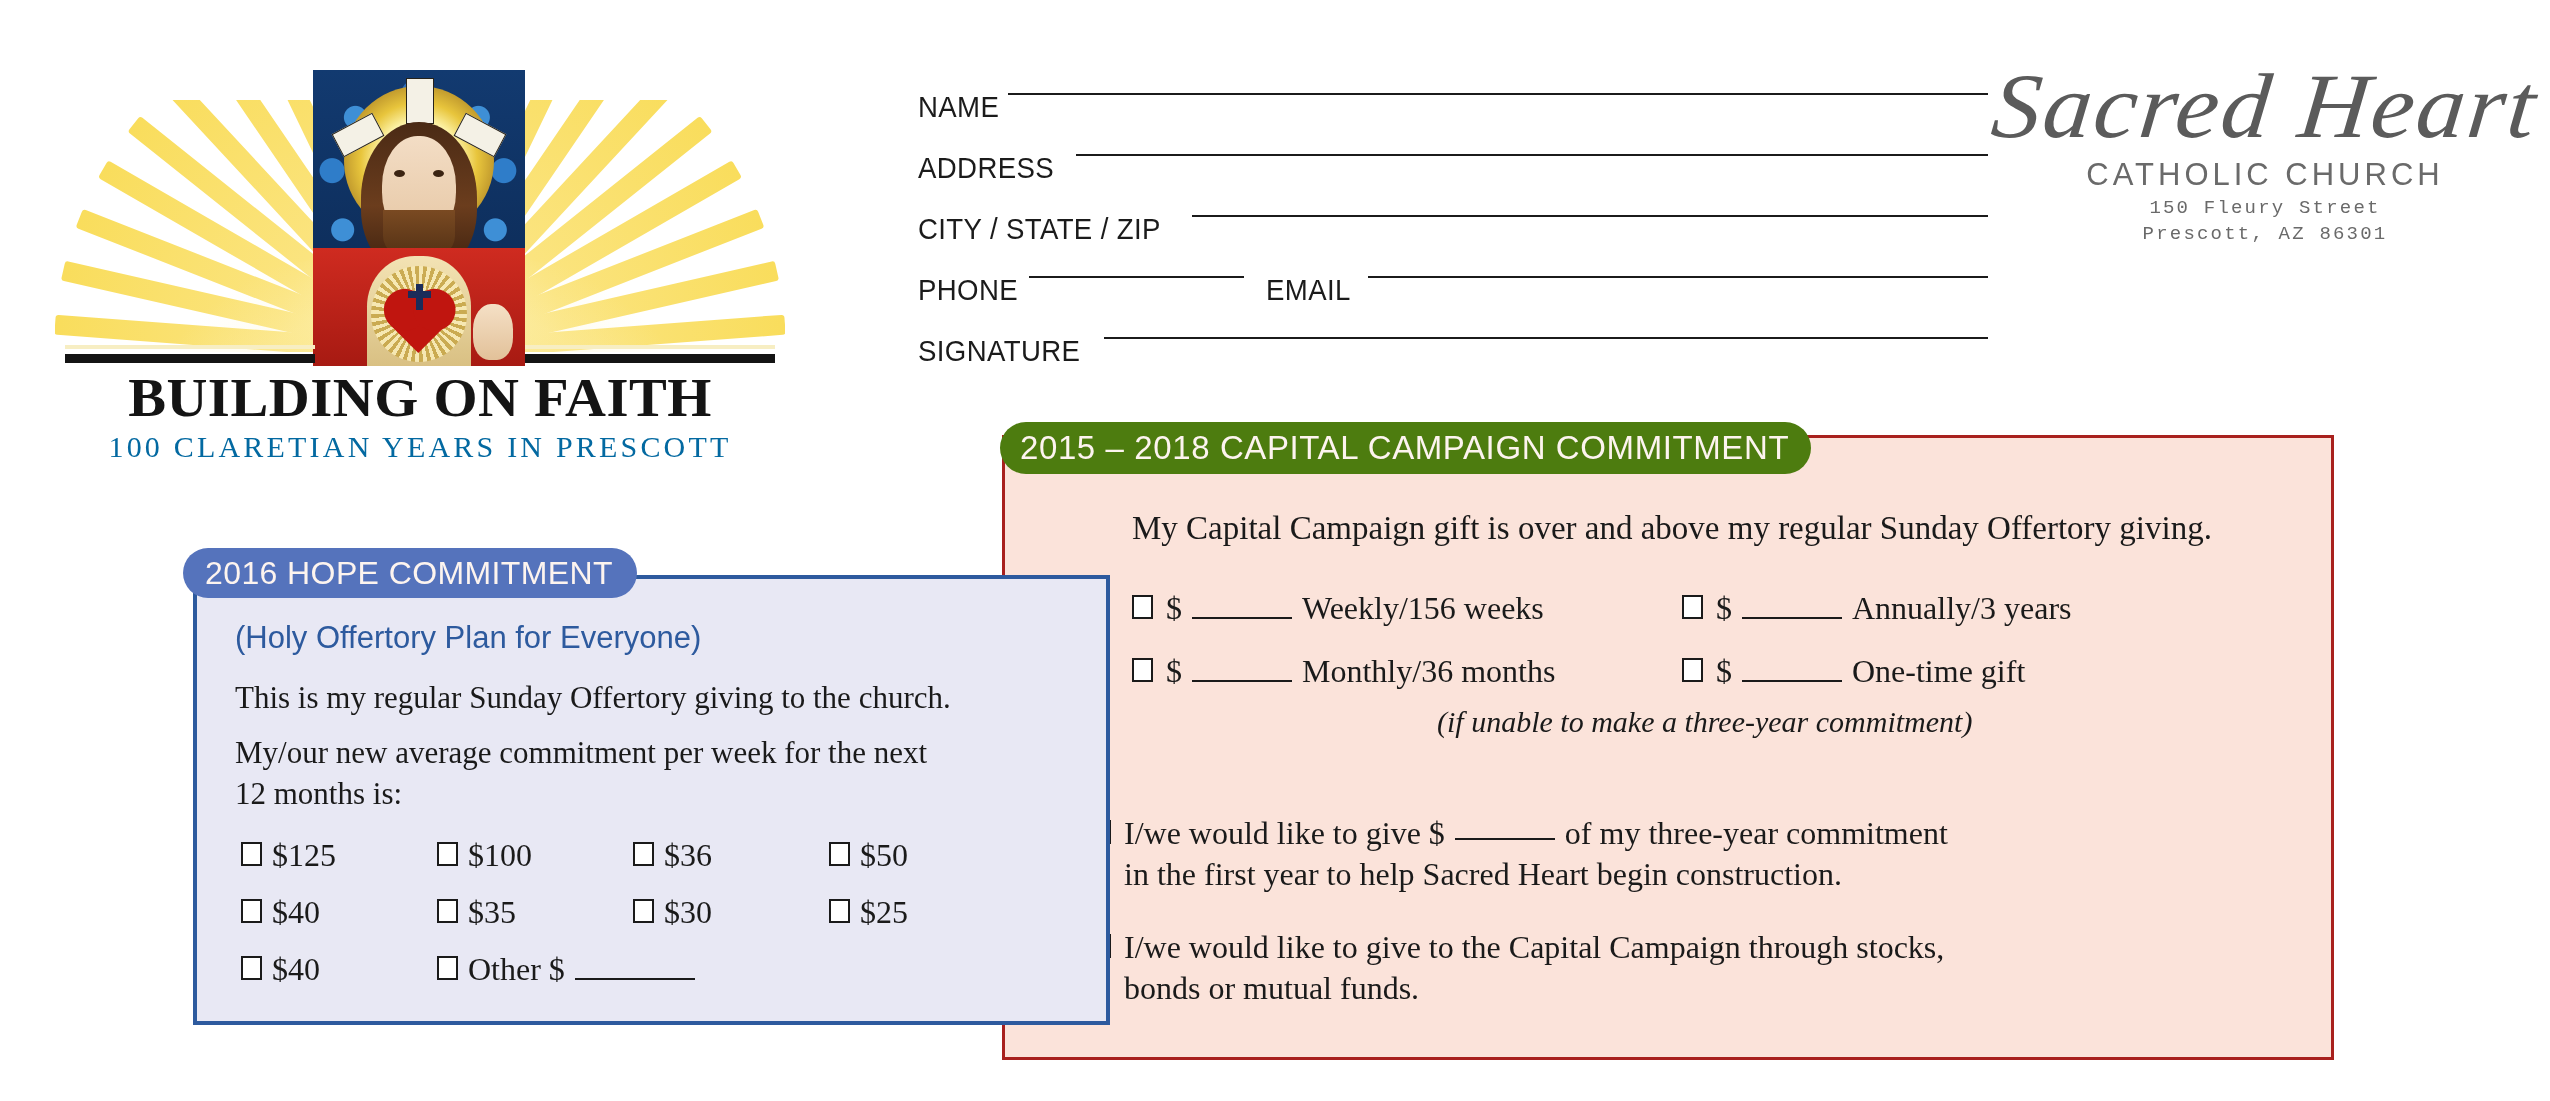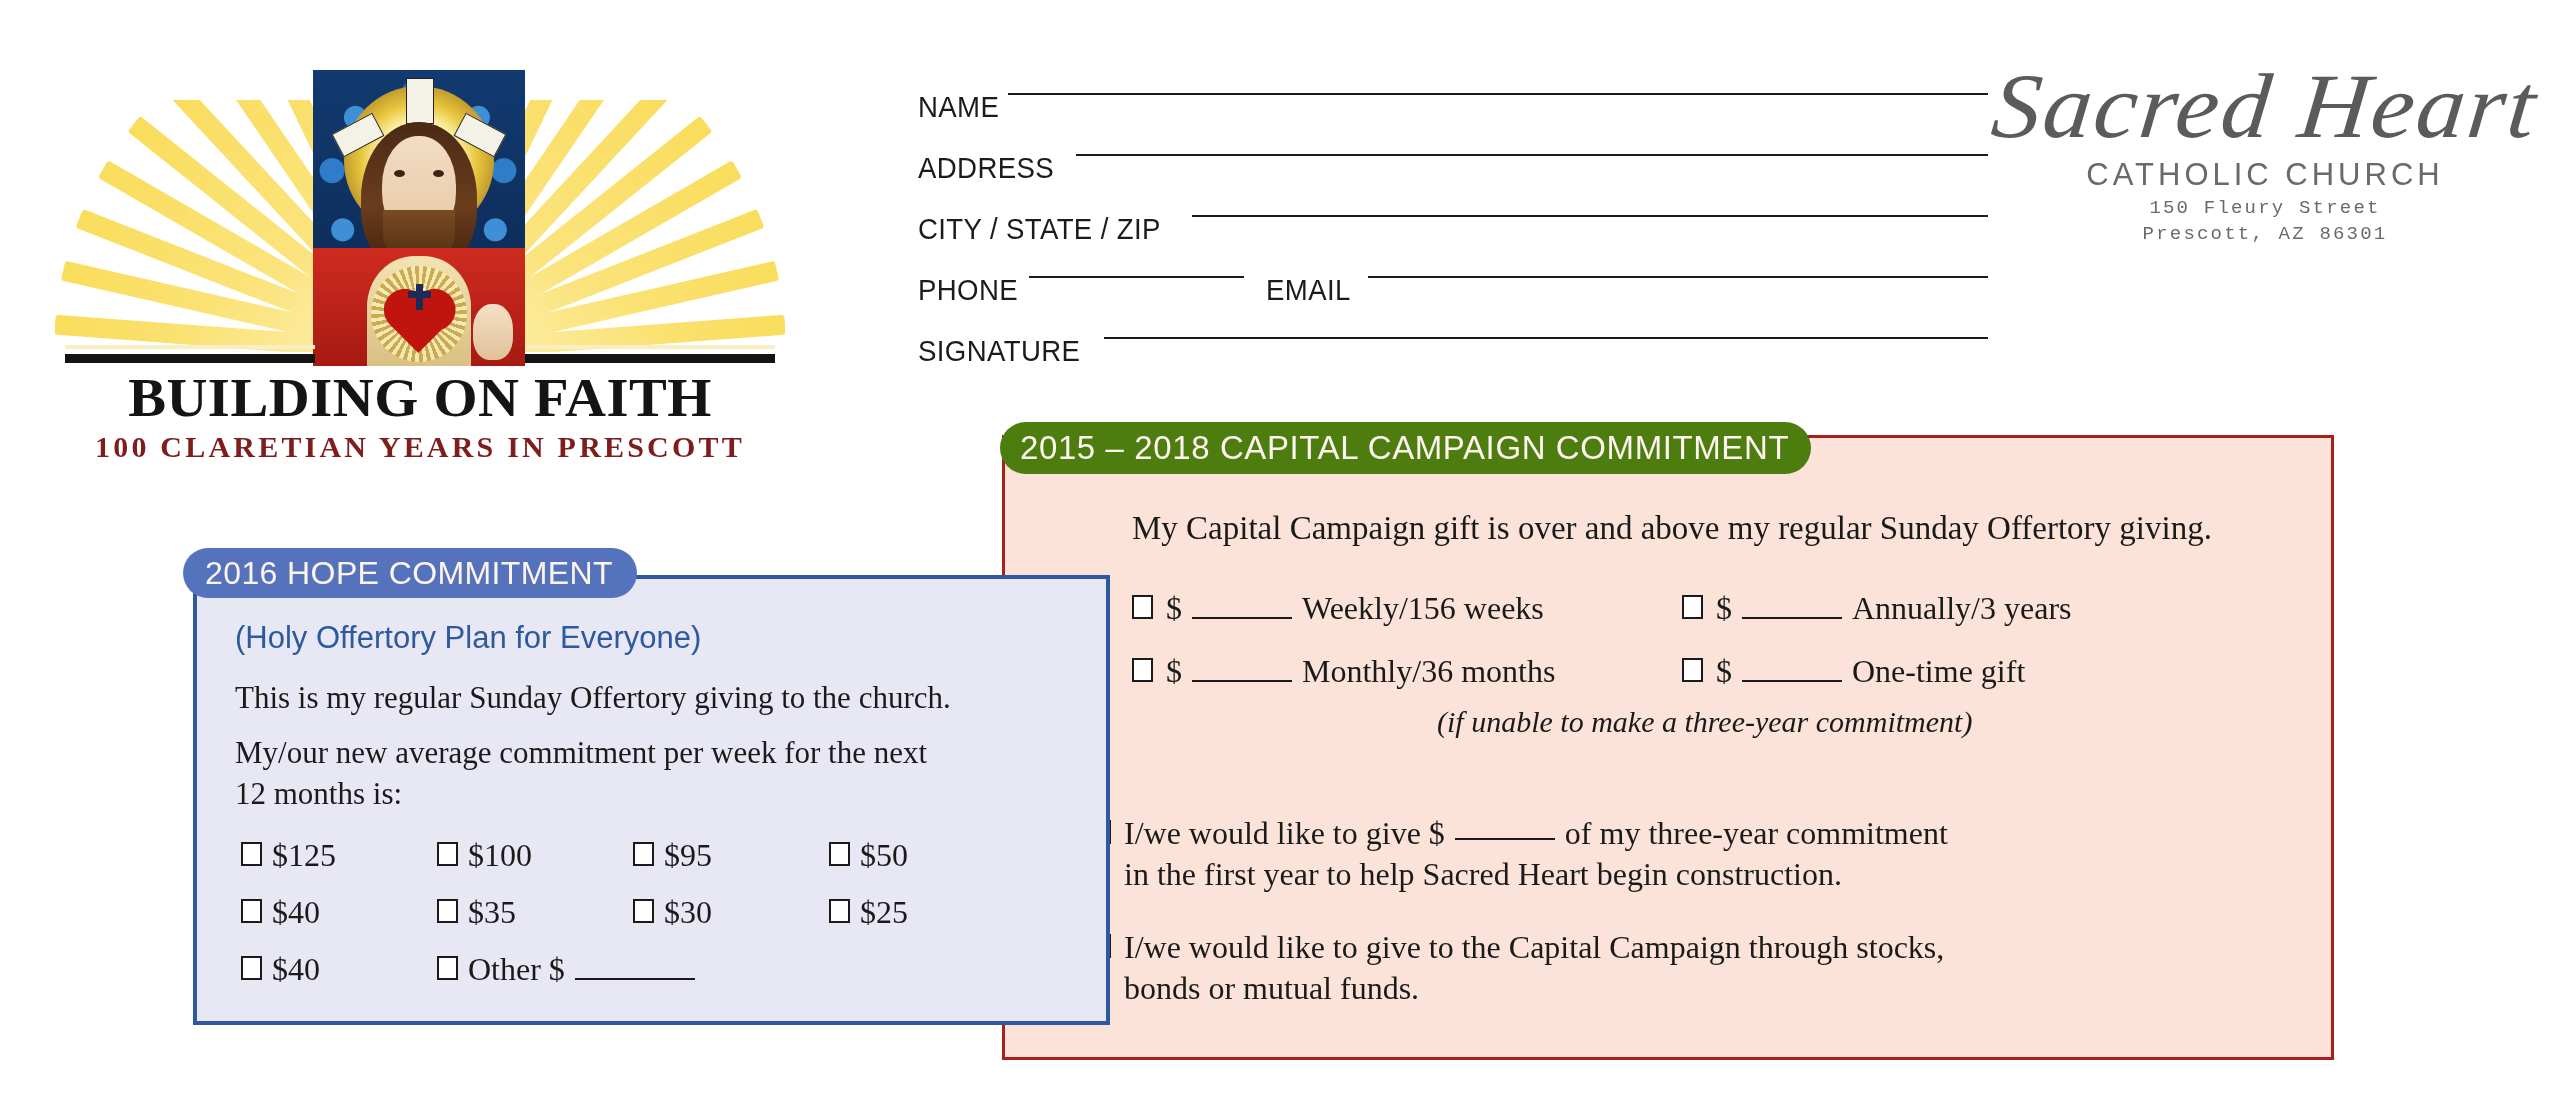--- a/index.html
+++ b/index.html
@@ -218,24 +218,24 @@
     line-height: 1;
     transform: scaleX(1.03);
   }
   #logo-subtitle {
     position: absolute;
     left: 0;
     top: 392px;
     width: 730px;
     text-align: center;
     font-family: "Liberation Serif", serif;
-    font-weight: 700;
+    font-weight: 400;
     font-size: 30px;
     letter-spacing: 3.2px;
-    color: #7f1d1d;
+    color: #0369a1;
     white-space: nowrap;
     line-height: 1;
   }
 
   
   #form-fields {
     position: absolute;
     left: 918px;
     top: 92px;
     width: 1070px;
@@ -639,21 +639,21 @@
       <span class="amt-cell">
           <span class="cb"></span>
           <span>$125</span>
         </span>
       <span class="amt-cell">
           <span class="cb"></span>
           <span>$100</span>
         </span>
       <span class="amt-cell">
           <span class="cb"></span>
-          <span>$95</span>
+          <span>$36</span>
         </span>
       <span class="amt-cell">
           <span class="cb"></span>
           <span>$50</span>
         </span>
     </div>
     <div class="amt-row">
       <span class="amt-cell">
           <span class="cb"></span>
           <span>$40</span>

